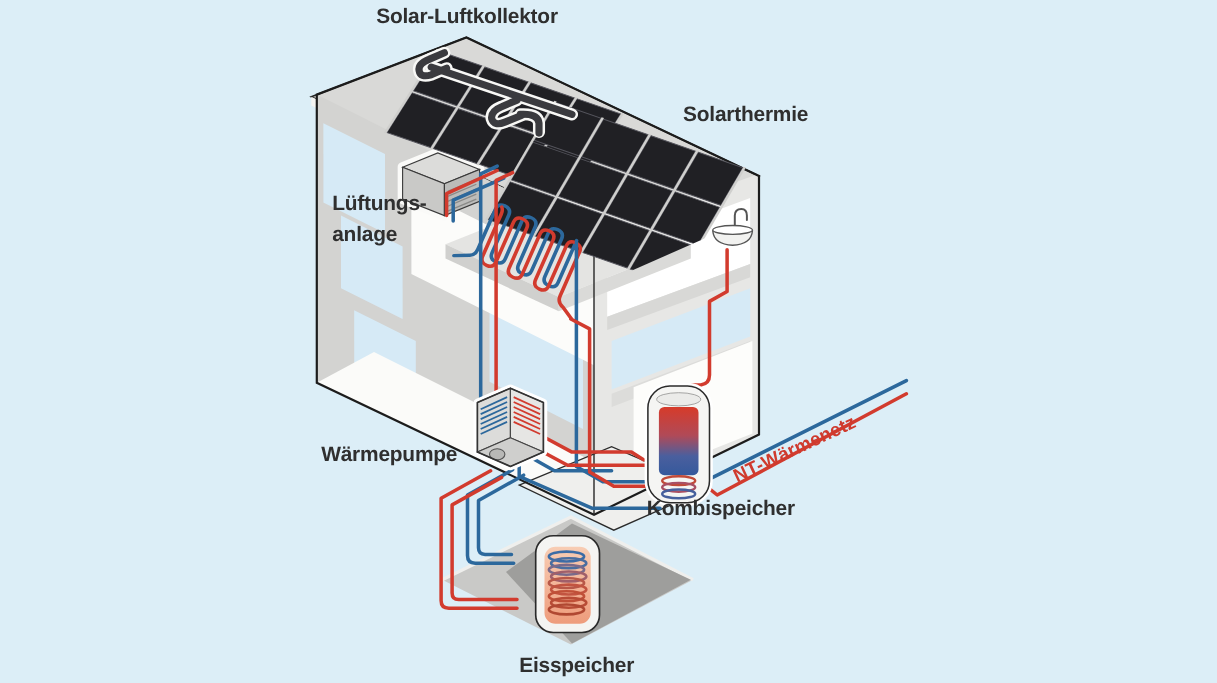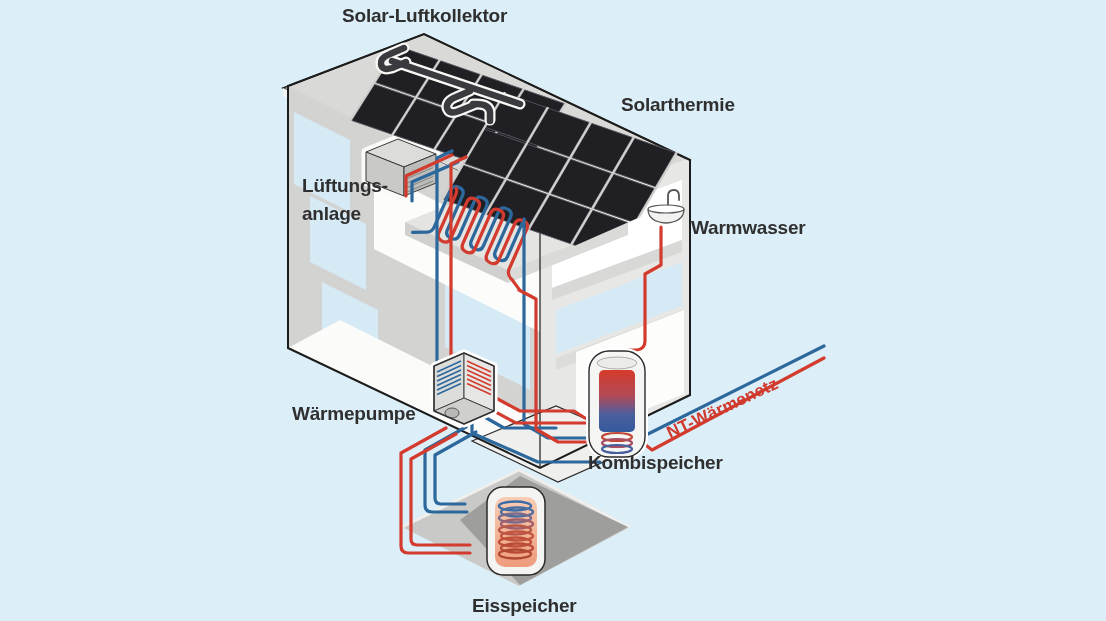--- a/index.html
+++ b/index.html
@@ -257,18 +257,17 @@
     <ellipse cx="666" cy="209" rx="18" ry="4" fill="#ffffff" stroke="#555" stroke-width="1.2"></ellipse>
   </g>
 </svg>
 
   <div class="lbl" style="left:342px;top:2px;">Solar-Luftkollektor</div>
   <div class="lbl" style="left:621px;top:91px;">Solarthermie</div>
   <div class="lbl" style="left:302px;top:144px;margin-top:28px;">
     <div>Lüftungs-</div>
     <div>anlage</div>
   </div>
-  <div class="lbl" style="left:691px;top:214px;">Warmwasser</div>
   <div class="lbl" style="left:588px;top:449px;">Kombispeicher</div>
   <div class="lbl" style="left:292px;top:400px;">Wärmepumpe</div>
   <div class="lbl-nt" style="left:668px;top:424px;">NT-Wärmenetz</div>
   <div class="lbl" style="left:472px;top:592px;">Eisspeicher</div>
 </div>
 
 </body></html>

